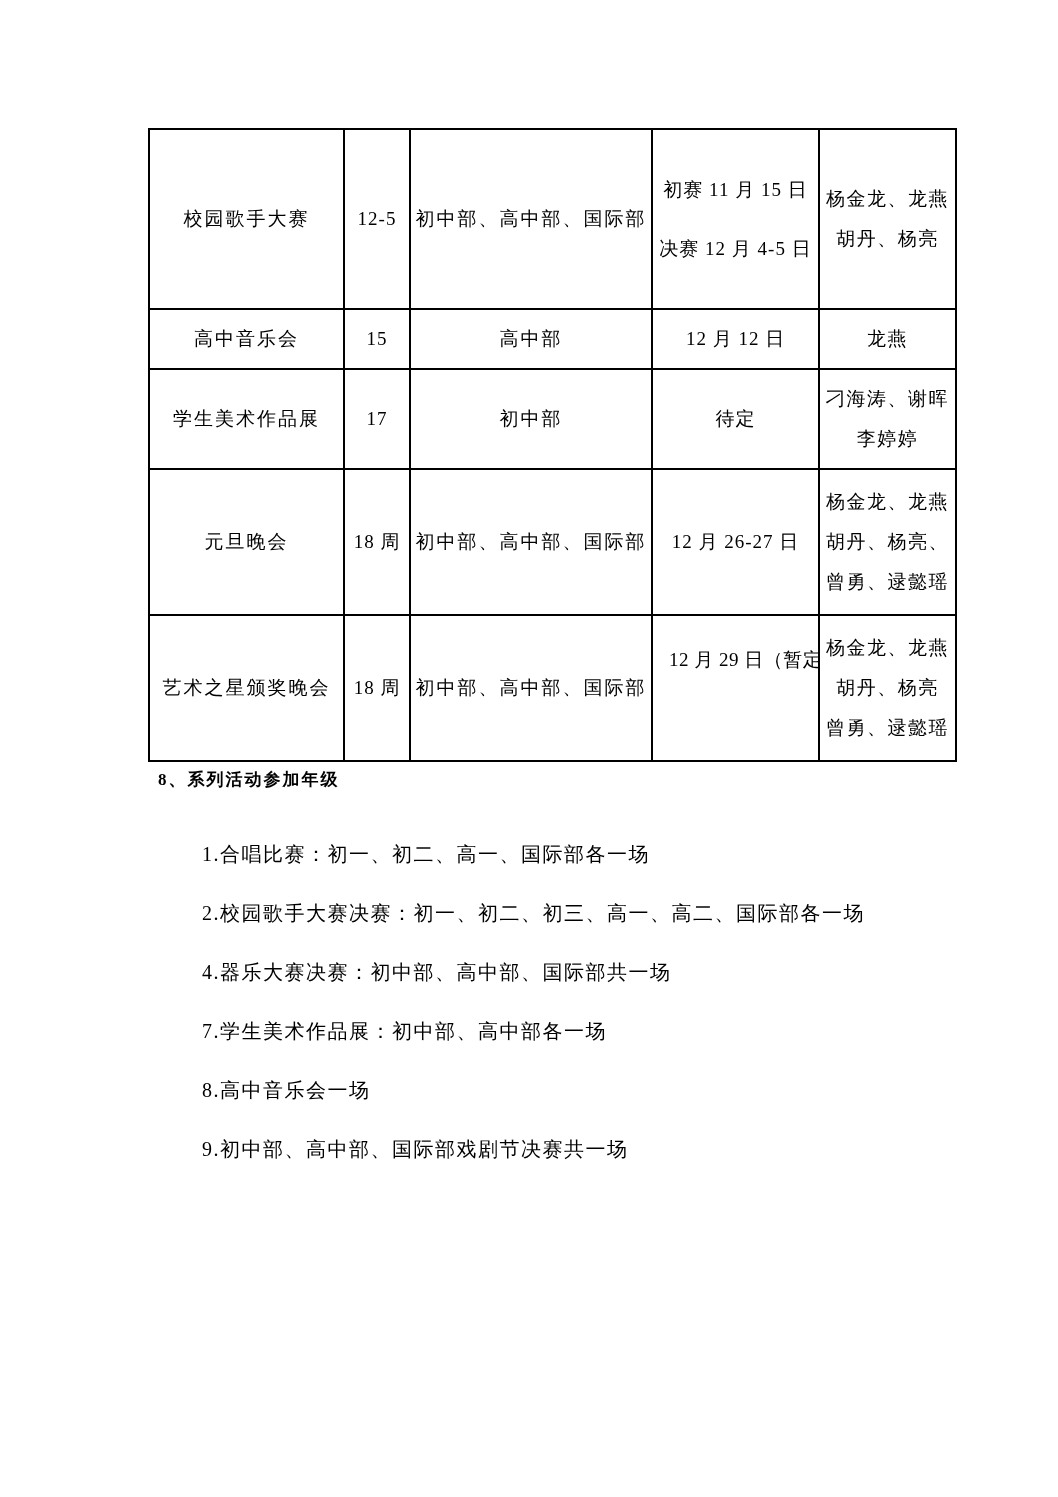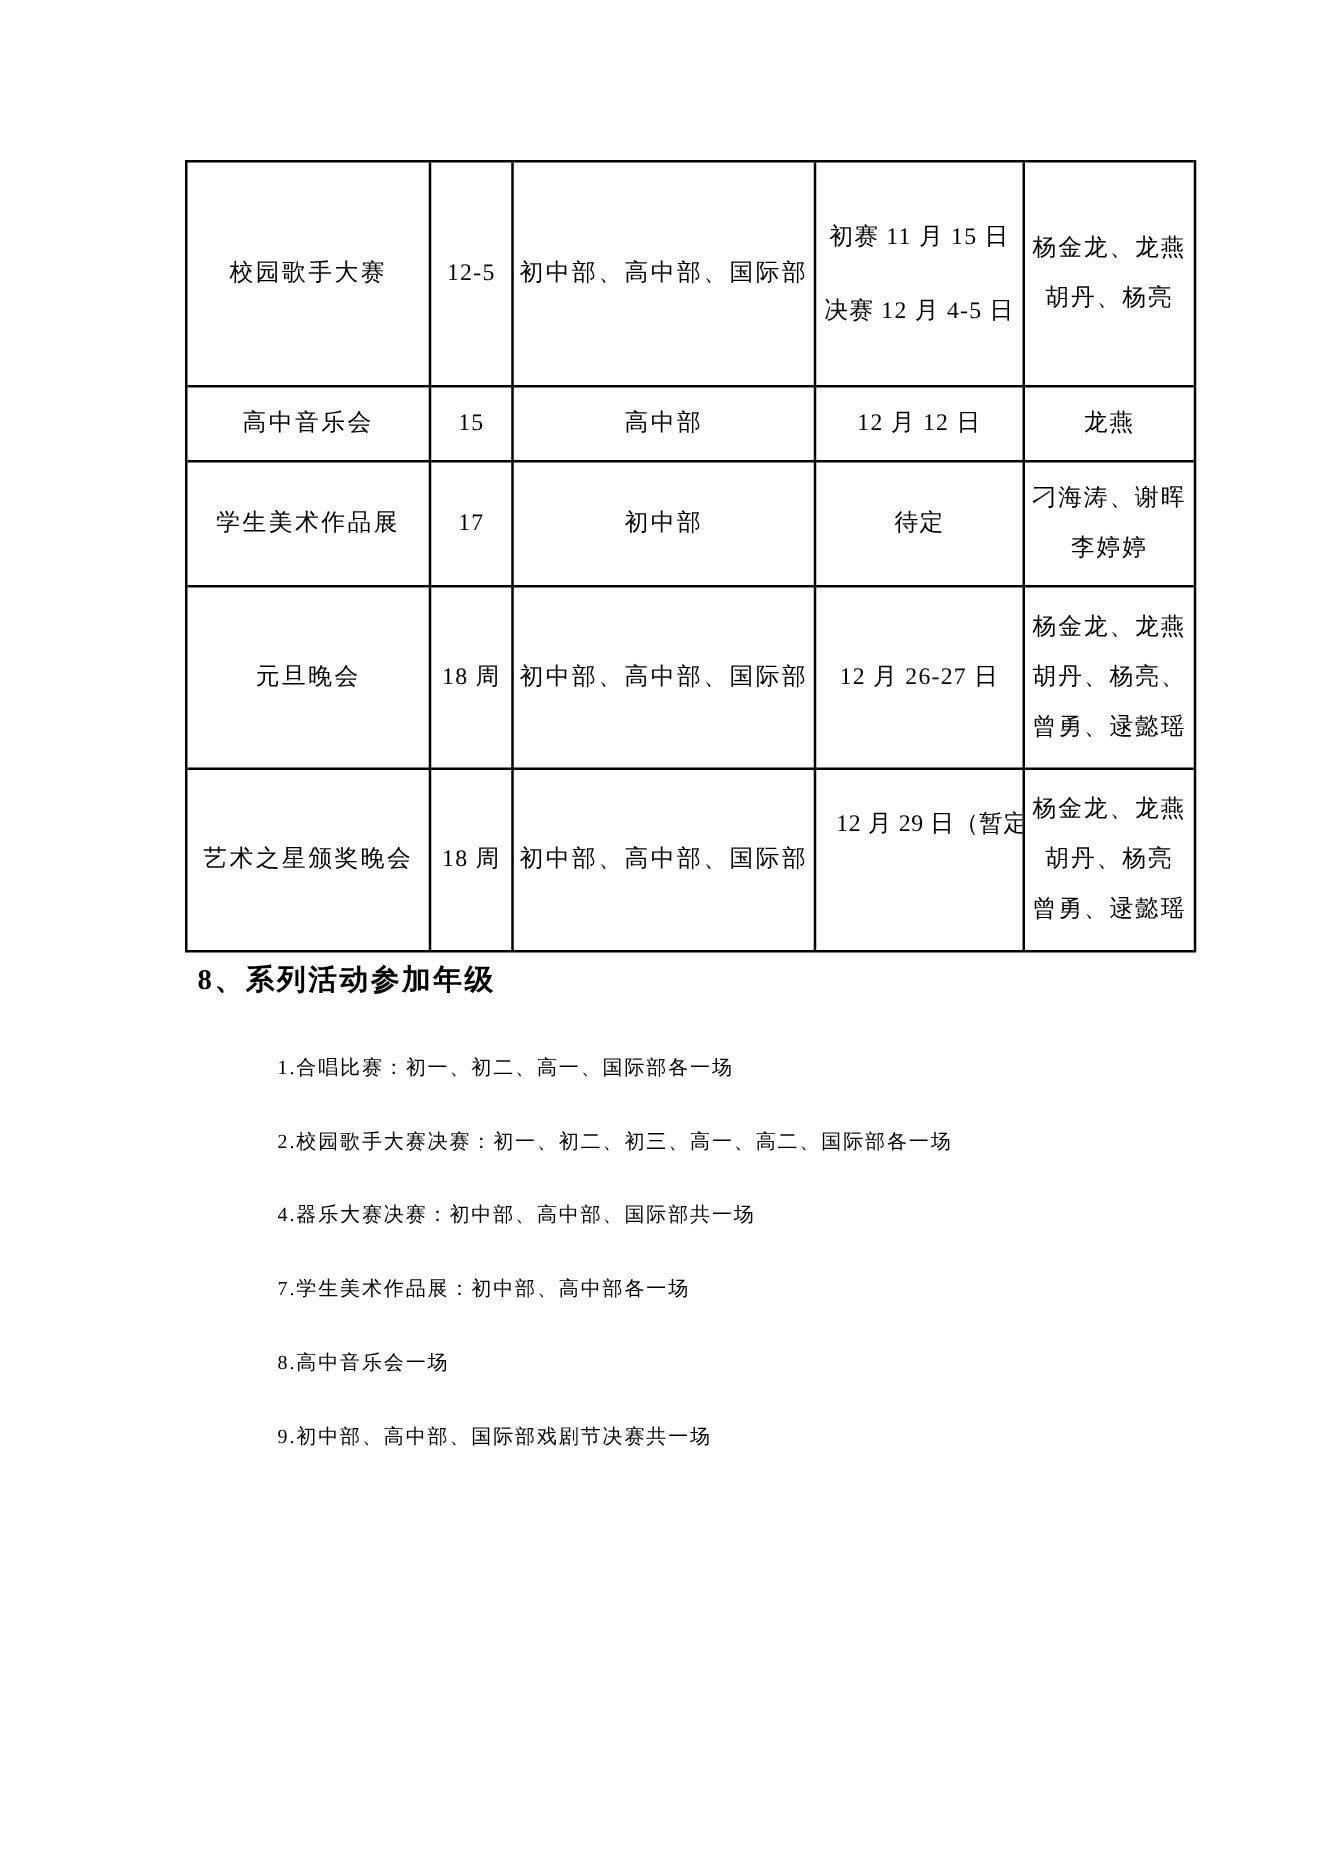--- a/index.html
+++ b/index.html
@@ -70,40 +70,39 @@
     padding: 30px 0 0 16px;
     white-space: nowrap;
     letter-spacing: 0.5px;
   }
   
   .section-heading {
     position: absolute;
     left: 158px;
     top: 769px;
     margin: 0;
-    font-size: 23px;
+    font-size: 17px;
     font-weight: bold;
     letter-spacing: 2px;
     line-height: 1.3;
     white-space: nowrap;
   }
   
   .grade-list {
     position: absolute;
     left: 202px;
     top: 825px;
   }
   .list-item {
     height: 59px;
     display: flex;
     align-items: center;
-    font-size: 16px;
+    font-size: 20px;
     letter-spacing: 1.5px;
     white-space: nowrap;
-    margin-left: 20px;
   }
 </style>
 </head>
 <body>
 
 <div class="page">
 
   <div class="schedule-table">
 
     <div class="trow">

